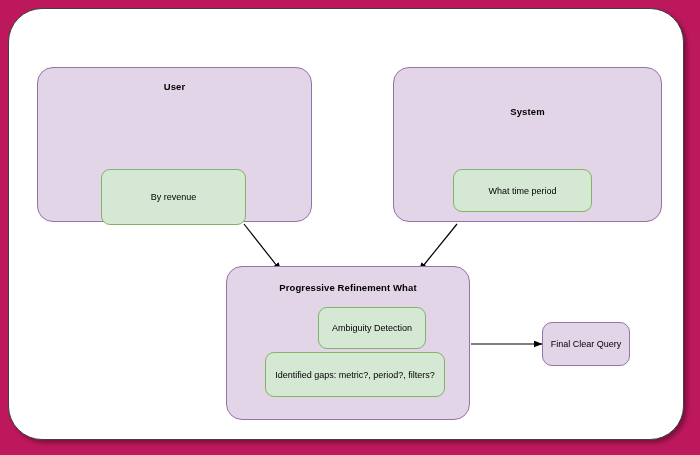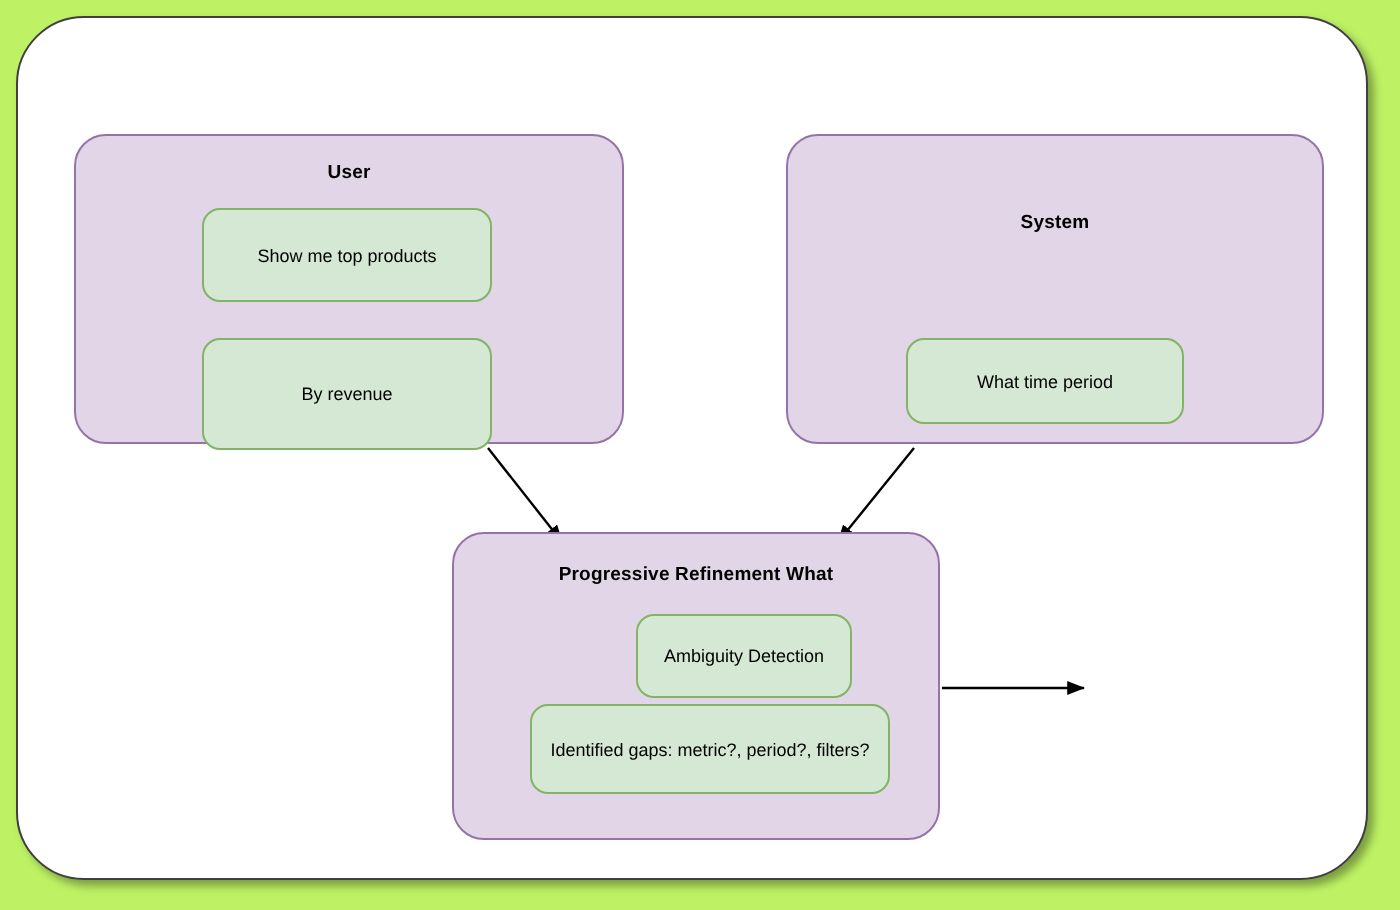--- a/index.html
+++ b/index.html
@@ -7,21 +7,21 @@
     padding: 0;
     background: #ffffff;
   }
   body {
     font-family: "Liberation Sans", sans-serif;
   }
   #canvas {
     position: relative;
     width: 700px;
     height: 455px;
-    background: #bef264;
+    background: #be185d;
     overflow: hidden;
   }
   .outer-frame {
     position: absolute;
     left: 8px;
     top: 8px;
     width: 676px;
     height: 432px;
     box-sizing: border-box;
     background: #ffffff;
@@ -88,23 +88,20 @@
         <polygon points="0 0, 9 3.5, 0 7" fill="#000000"></polygon>
       </marker>
     </defs>
     <line x1="244" y1="224" x2="281" y2="271" stroke="#000000" stroke-width="1.2" marker-end="url(#arrowhead)"></line>
     <line x1="457" y1="224" x2="419" y2="271" stroke="#000000" stroke-width="1.2" marker-end="url(#arrowhead)"></line>
     <line x1="471" y1="344" x2="542" y2="344" stroke="#000000" stroke-width="1.2" marker-end="url(#arrowhead)"></line>
   </svg>
 
   <div class="group-box" style="left:37px; top:67px; width:275px; height:155px;">
     <div class="group-title" style="top:13px;">User</div>
-    <div class="node node-green" style="left:63px; top:36px; width:145px; height:47px;">
-      <span>Show me top products</span>
-    </div>
     <div class="node node-green" style="left:63px; top:101px; width:145px; height:56px;">
       <span>By revenue</span>
     </div>
   </div>
 
   <div class="group-box" style="left:393px; top:67px; width:269px; height:155px;">
     <div class="group-title" style="top:13px;margin-top:25px;">System</div>
     <div class="node node-green" style="left:59px; top:101px; width:139px; height:43px;">
       <span>What time period</span>
     </div>
@@ -113,14 +110,17 @@
   <div class="group-box" style="left:226px; top:266px; width:244px; height:154px;">
     <div class="group-title" style="top:15px;">Progressive Refinement What</div>
     <div class="node node-green" style="left:67px; top:40px; width:108px; height:42px;margin-left:24px;">
       <span>Ambiguity Detection</span>
     </div>
     <div class="node node-green" style="left:38px; top:85px; width:180px; height:45px;justify-content:center;">
       <span>Identified gaps: metric?, period?, filters?</span>
     </div>
   </div>
 
+  <div class="node node-purple" style="left:542px; top:322px; width:88px; height:44px;">
+    <span>Final Clear Query</span>
+  </div>
 
 </div>
 
 </body></html>

